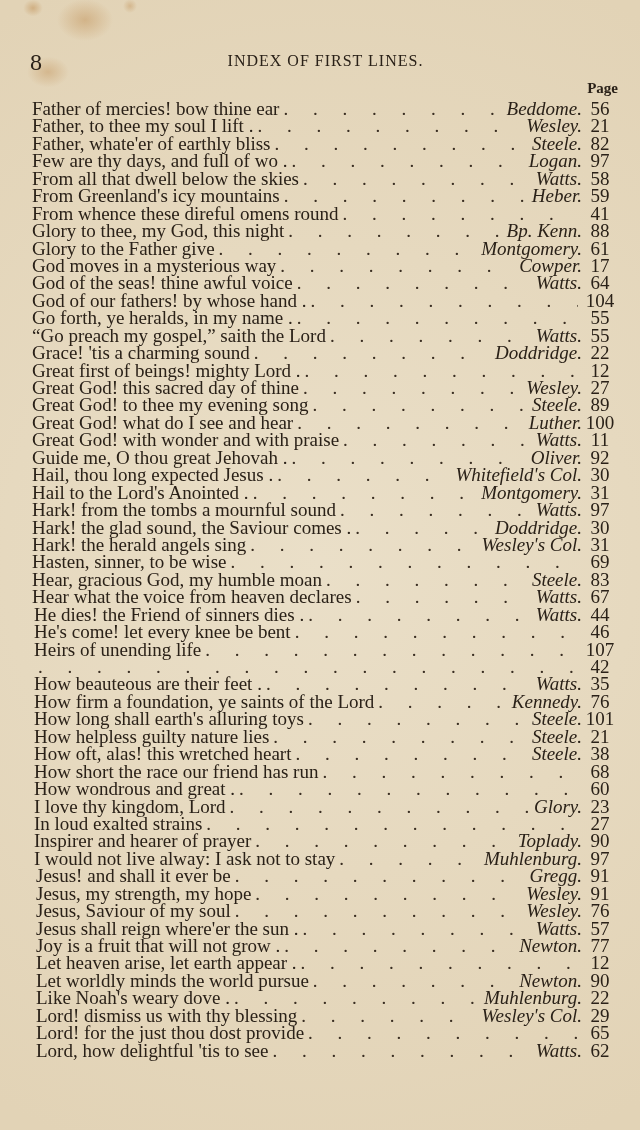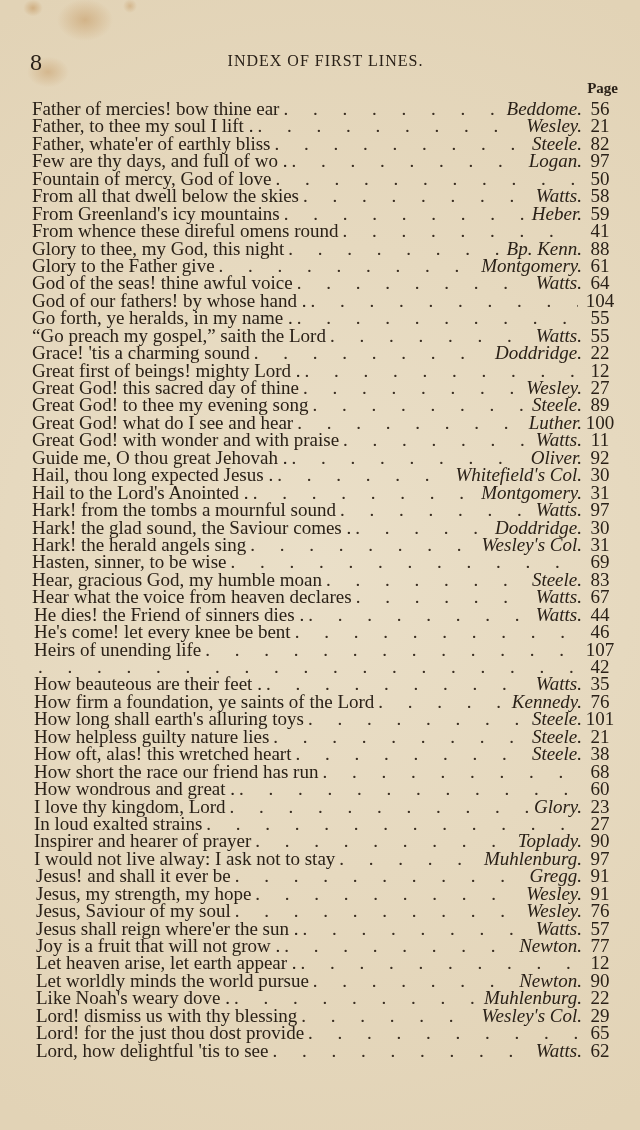--- a/index.html
+++ b/index.html
@@ -77,26 +77,20 @@
         <span class="author">Steele.</span>
         <span class="page-ref">82</span>
       </div>
       <div class="row">
         <span class="first-line">Few are thy days, and full of wo .</span>
         <span class="leader"></span>
         <span class="author">Logan.</span>
         <span class="page-ref">97</span>
       </div>
       <div class="row">
-        <span class="first-line">Fountain of mercy, God of love</span>
-        <span class="leader"></span>
-        <span class="author"></span>
-        <span class="page-ref">50</span>
-      </div>
-      <div class="row">
         <span class="first-line">From all that dwell below the skies</span>
         <span class="leader"></span>
         <span class="author">Watts.</span>
         <span class="page-ref">58</span>
       </div>
       <div class="row">
         <span class="first-line">From Greenland's icy mountains</span>
         <span class="leader"></span>
         <span class="author">Heber.</span>
         <span class="page-ref">59</span>
@@ -111,20 +105,26 @@
         <span class="first-line">Glory to thee, my God, this night</span>
         <span class="leader"></span>
         <span class="author">Bp. Kenn.</span>
         <span class="page-ref">88</span>
       </div>
       <div class="row">
         <span class="first-line">Glory to the Father give</span>
         <span class="leader"></span>
         <span class="author">Montgomery.</span>
         <span class="page-ref">61</span>
+      </div>
+      <div class="row">
+        <span class="first-line">God moves in a mysterious way</span>
+        <span class="leader"></span>
+        <span class="author">Cowper.</span>
+        <span class="page-ref">17</span>
       </div>
       <div class="row">
         <span class="first-line">God of the seas! thine awful voice</span>
         <span class="leader"></span>
         <span class="author">Watts.</span>
         <span class="page-ref">64</span>
       </div>
       <div class="row">
         <span class="first-line">God of our fathers! by whose hand .</span>
         <span class="leader"></span>

